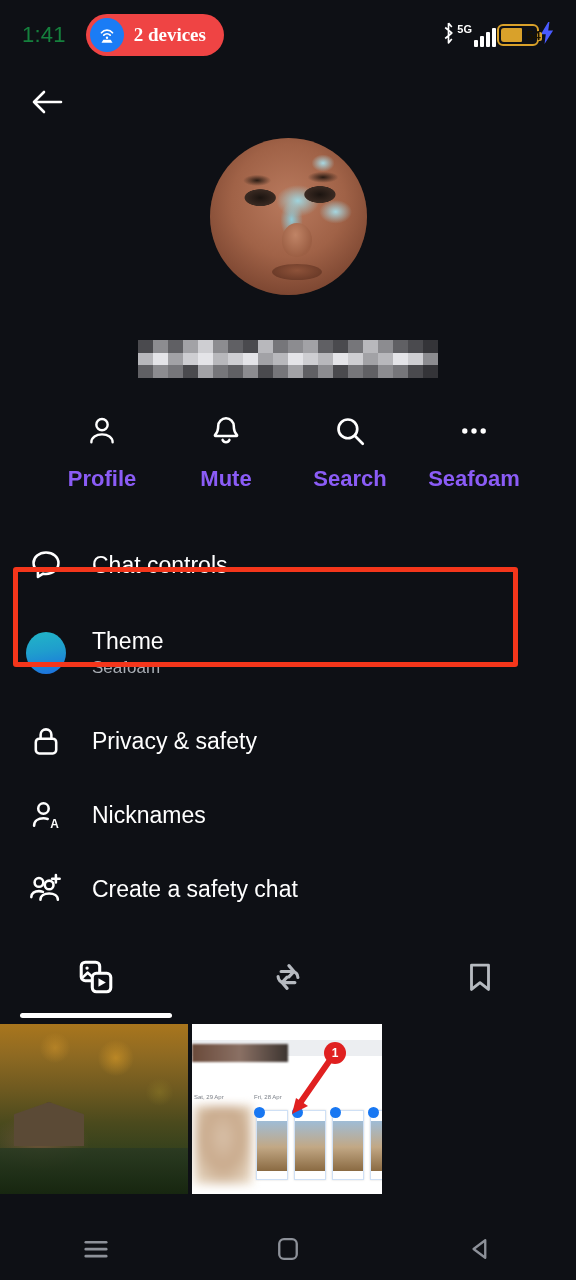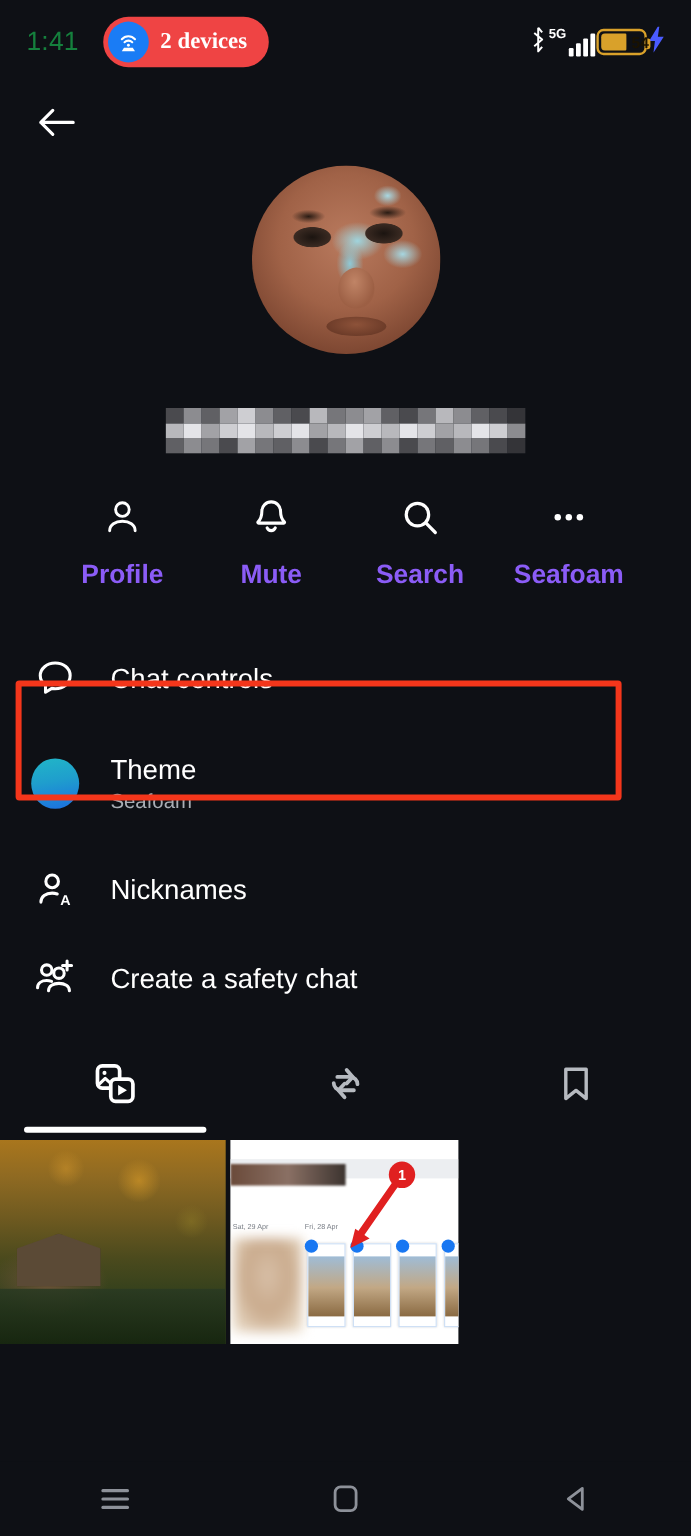--- a/index.html
+++ b/index.html
@@ -398,20 +398,31 @@
   <div class="menu-row theme-row">
     <span class="mi">
         <span class="theme-dot" style="background: linear-gradient(170deg, rgb(33, 182, 199) 0%, rgb(31, 158, 205) 45%, rgb(28, 111, 224) 100%);"></span>
       </span>
     <span class="mtext">
       <span class="mtitle">Theme</span>
       <span class="msub">Seafoam</span>
     </span>
   </div>
 
+  <div class="menu-row">
+    <span class="mi">
+      <svg width="34" height="34" viewBox="0 0 24 24" fill="none">
+        <rect x="4.8" y="10.4" width="14.4" height="10.4" rx="2.4" stroke="#fff" stroke-width="1.8"></rect>
+        <path d="M8.2 10.4V7.6a3.8 3.8 0 0 1 7.6 0v2.8" stroke="#fff" stroke-width="1.8" stroke-linecap="round"></path>
+      </svg>
+    </span>
+    <span class="mtext">
+        <span class="mtitle">Privacy &amp; safety</span>
+      </span>
+  </div>
 
   <div class="menu-row">
     <span class="mi">
       <svg width="34" height="34" viewBox="0 0 24 24" fill="none">
         <circle cx="10.2" cy="7.4" r="3.7" stroke="#fff" stroke-width="1.8"></circle>
         <path d="M3.6 19.6c0-3.4 2.9-5.3 6.6-5.3 1.1 0 2.1.2 3 .5" stroke="#fff" stroke-width="1.8" stroke-linecap="round"></path>
         <text x="15" y="21" font-family="Liberation Sans, sans-serif" font-size="8.4" font-weight="700" fill="#fff">A</text>
       </svg>
     </span>
     <span class="mtext">

